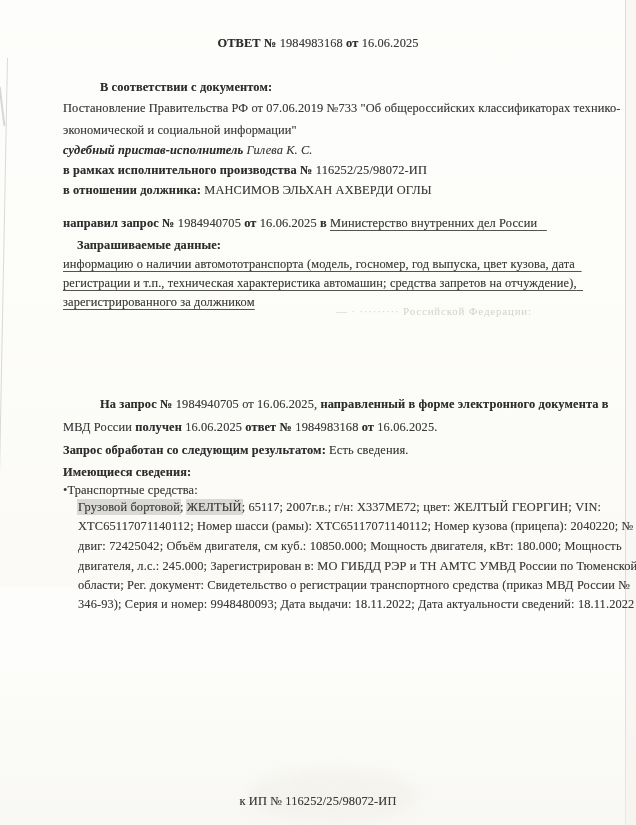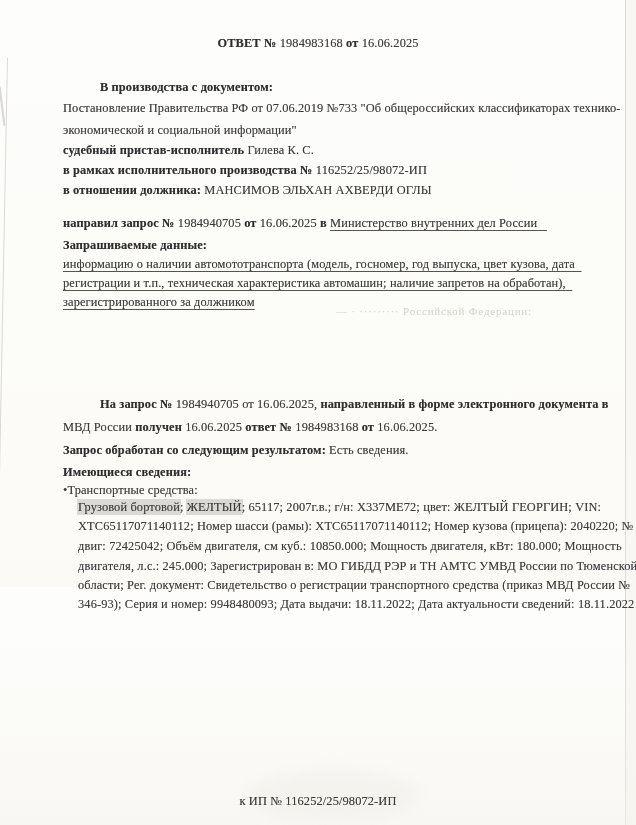--- a/index.html
+++ b/index.html
@@ -74,30 +74,30 @@
 
 <div id="page">
   <div id="right-edge-strip" class="artifact"></div>
   <div id="right-edge-line" class="artifact"></div>
   <div id="left-edge-line" class="artifact"></div>
   <div id="left-edge-mark" class="artifact"></div>
   <div id="paper-shade-bottom" class="artifact"></div>
   <div id="stamp-smudge" class="artifact"></div>
   <div id="text-layer">
       <div class="line center" style="top: 36px;"><span class="seg b">ОТВЕТ № </span><span class="seg">1984983168 </span><span class="seg b">от </span><span class="seg">16.06.2025</span></div>
-      <div class="line" style="left: 100px; top: 80px;"><span class="seg b">В производства с документом:</span></div>
+      <div class="line" style="left: 100px; top: 80px;"><span class="seg b">В соответствии с документом:</span></div>
       <div class="line" style="left: 63px; top: 101px;"><span class="seg">Постановление Правительства РФ от 07.06.2019 №733 "Об общероссийских классификаторах технико-</span></div>
       <div class="line" style="left: 63px; top: 123px;"><span class="seg">экономической и социальной информации"</span></div>
-      <div class="line" style="left: 63px; top: 143px;"><span class="seg b">судебный пристав-исполнитель </span><span class="seg">Гилева К. С.</span></div>
+      <div class="line" style="left: 63px; top: 143px; font-style: italic;"><span class="seg b">судебный пристав-исполнитель </span><span class="seg">Гилева К. С.</span></div>
       <div class="line" style="left: 63px; top: 163px;"><span class="seg b">в рамках исполнительного производства № </span><span class="seg">116252/25/98072-ИП</span></div>
       <div class="line" style="left: 63px; top: 183px;"><span class="seg b">в отношении должника: </span><span class="seg">МАНСИМОВ ЭЛЬХАН АХВЕРДИ ОГЛЫ</span></div>
       <div class="line" style="left: 63px; top: 216px;"><span class="seg b">направил запрос № </span><span class="seg">1984940705 </span><span class="seg b">от </span><span class="seg">16.06.2025 </span><span class="seg b">в </span><span class="seg u">Министерство внутренних дел России</span><span class="seg u">&nbsp;&nbsp;&nbsp;</span></div>
-      <div class="line" style="left: 63px; top: 238px;"><span class="seg b">Запрашиваемые данные:</span></div>
+      <div class="line" style="left: 77px; top: 238px;"><span class="seg b">Запрашиваемые данные:</span></div>
       <div class="line" style="left: 63px; top: 257px;"><span class="seg u">информацию о наличии автомототранспорта (модель, госномер, год выпуска, цвет кузова, дата</span><span class="seg u">&nbsp;&nbsp;</span></div>
-      <div class="line" style="left: 63px; top: 276px;"><span class="seg u">регистрации и т.п., техническая характеристика автомашин; наличие запретов на обработан),</span><span class="seg u">&nbsp;&nbsp;</span></div>
+      <div class="line" style="left: 63px; top: 276px;"><span class="seg u">регистрации и т.п., техническая характеристика автомашин; средства запретов на отчуждение),</span><span class="seg u">&nbsp;&nbsp;</span></div>
       <div class="line" style="left: 63px; top: 295px;"><span class="seg u">зарегистрированного за должником</span></div>
       <div class="line" style="left: 336px; top: 304px;"><span class="seg g">—   ·  ·········  </span><span class="seg g">Российской Федерации:</span></div>
       <div class="line" style="left: 100px; top: 397px;"><span class="seg b">На запрос № </span><span class="seg">1984940705 от 16.06.2025, </span><span class="seg b">направленный в форме электронного документа в</span></div>
       <div class="line" style="left: 63px; top: 420px;"><span class="seg">МВД России </span><span class="seg b">получен </span><span class="seg">16.06.2025 </span><span class="seg b">ответ № </span><span class="seg">1984983168 </span><span class="seg b">от </span><span class="seg">16.06.2025.</span></div>
       <div class="line" style="left: 63px; top: 443px;"><span class="seg b">Запрос обработан со следующим результатом: </span><span class="seg">Есть сведения.</span></div>
       <div class="line" style="left: 63px; top: 465px;"><span class="seg b">Имеющиеся сведения:</span></div>
       <div class="line" style="left: 63px; top: 483px;"><span class="seg">•Транспортные средства:</span></div>
       <div class="line" style="left: 78px; top: 500px;"><span class="seg hl">Грузовой бортовой</span><span class="seg">; </span><span class="seg hl">ЖЕЛТЫЙ</span><span class="seg">; 65117; 2007г.в.; г/н: Х337МЕ72; цвет: ЖЕЛТЫЙ ГЕОРГИН; VIN:</span></div>
       <div class="line" style="left: 78px; top: 519px;"><span class="seg">XTC65117071140112; Номер шасси (рамы): XTC65117071140112; Номер кузова (прицепа): 2040220; №</span></div>
       <div class="line" style="left: 78px; top: 539px;"><span class="seg">двиг: 72425042; Объём двигателя, см куб.: 10850.000; Мощность двигателя, кВт: 180.000; Мощность</span></div>

